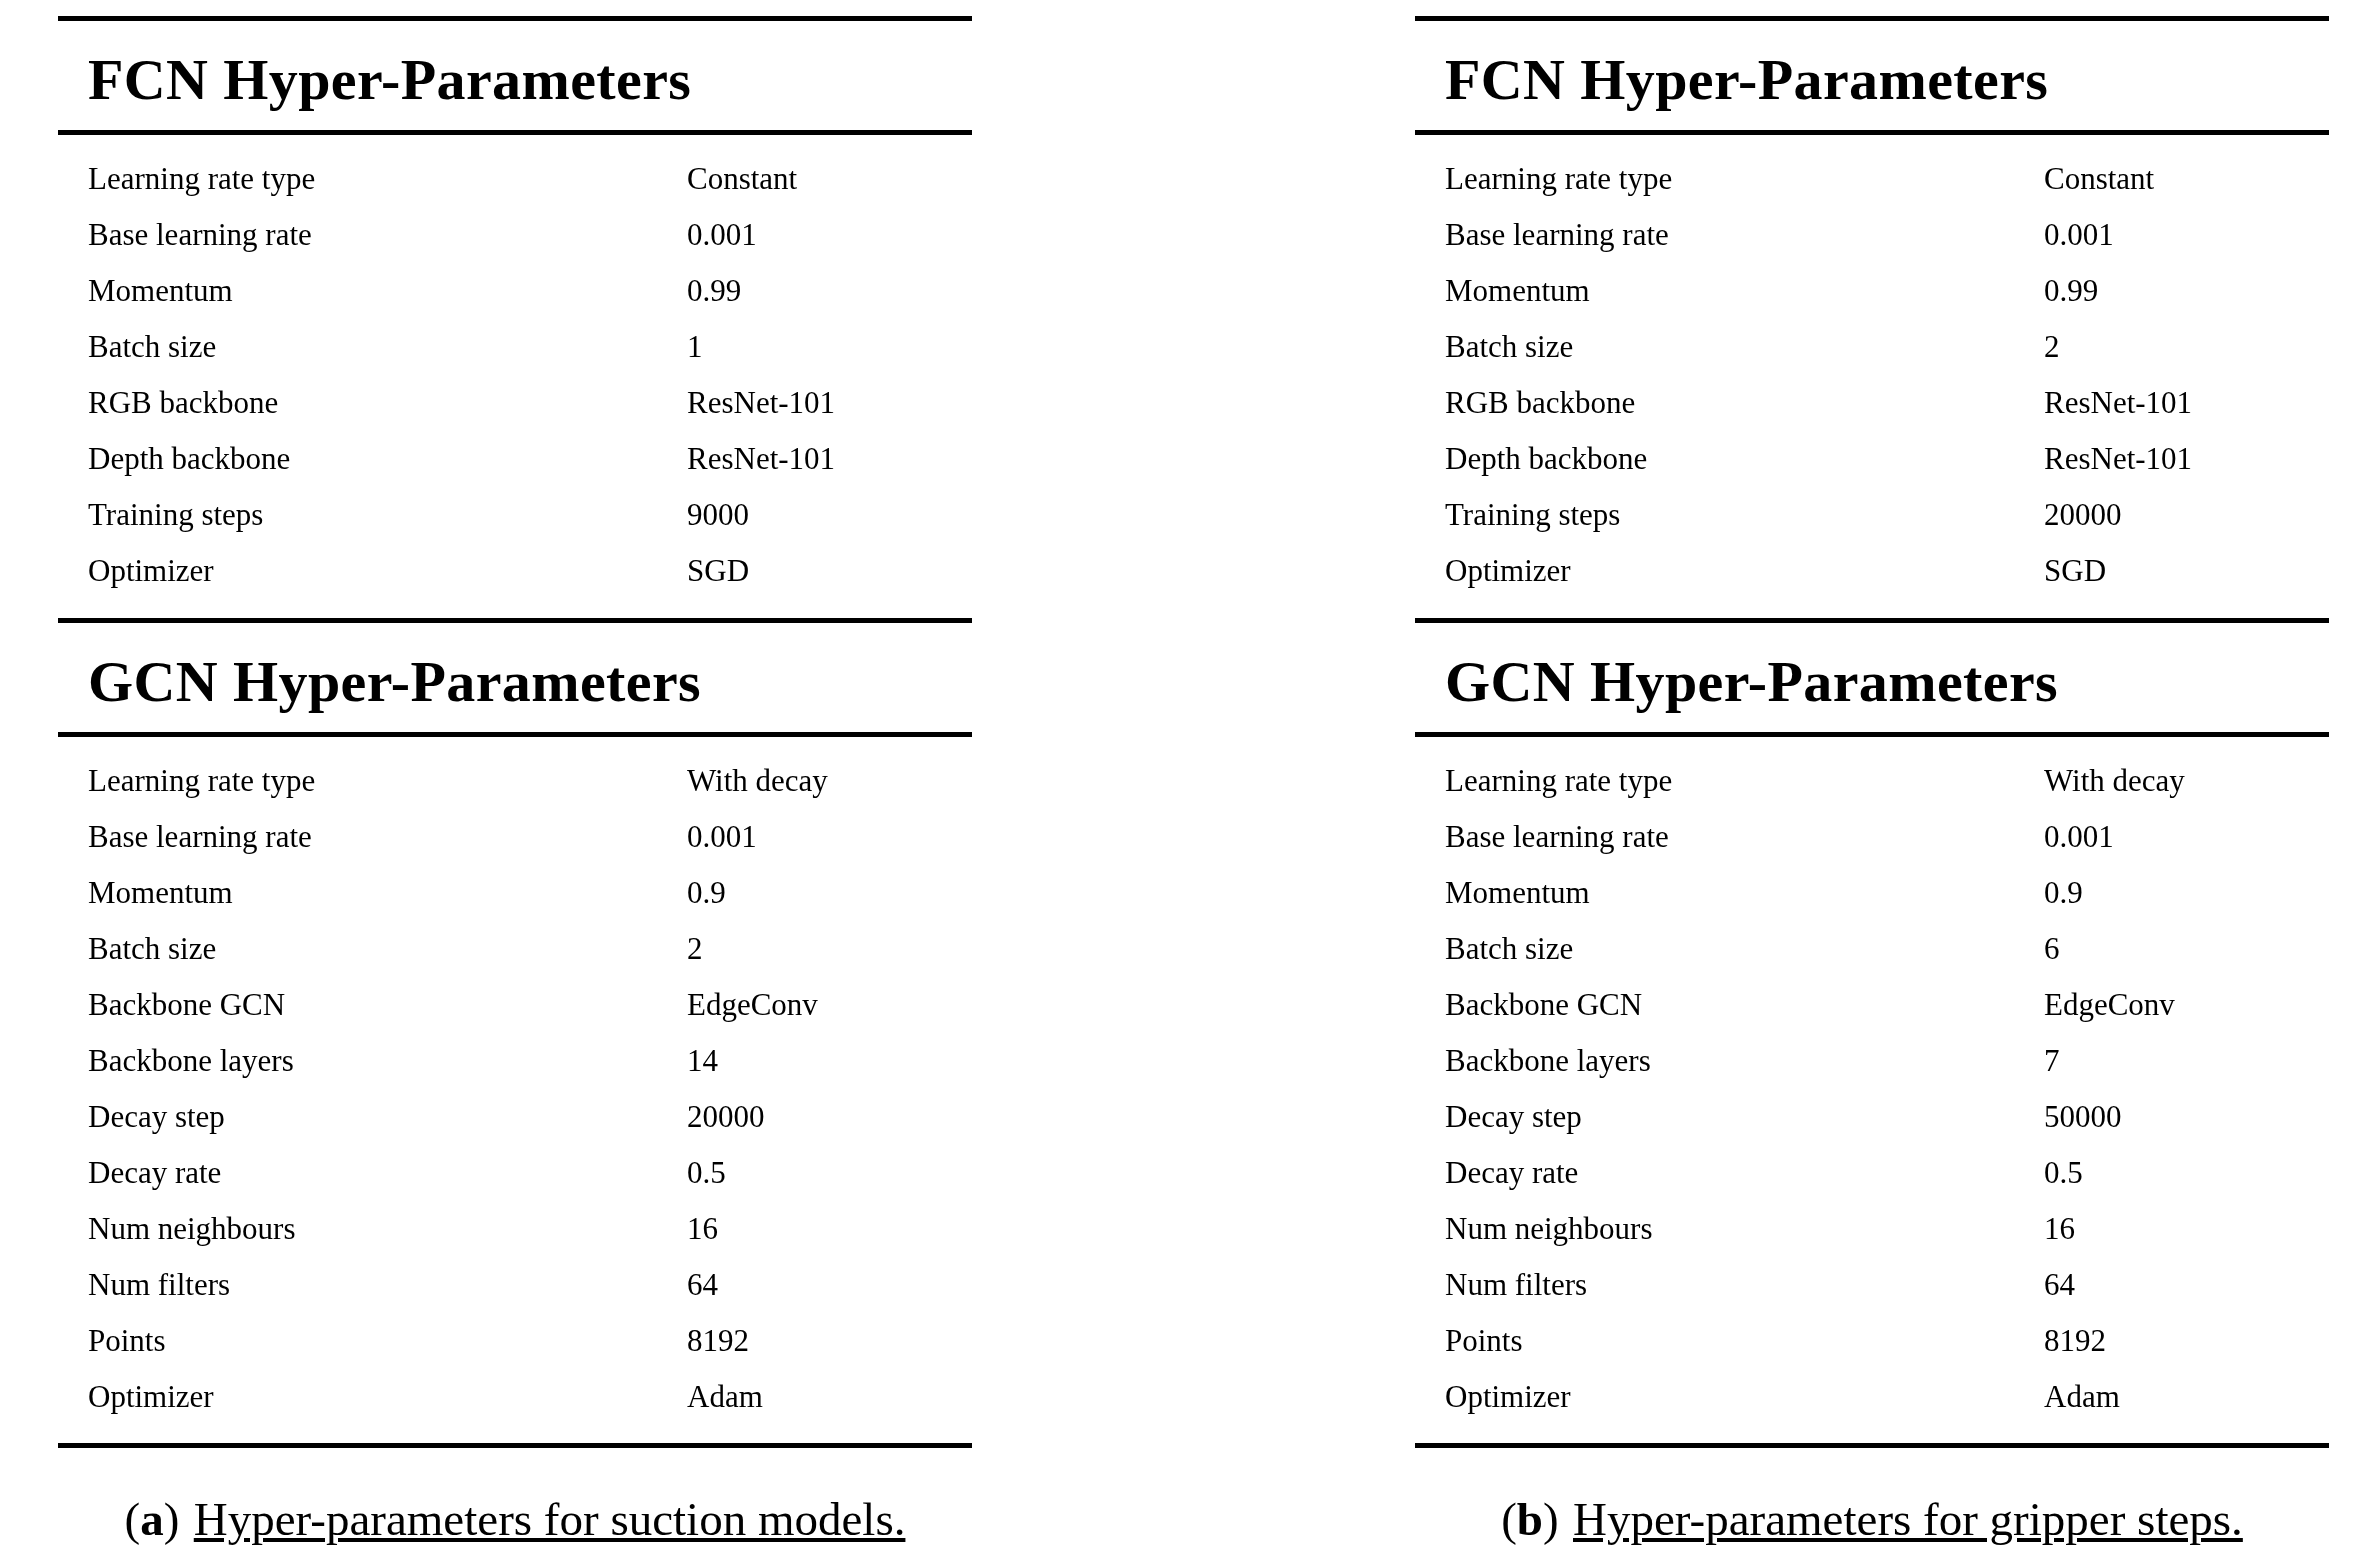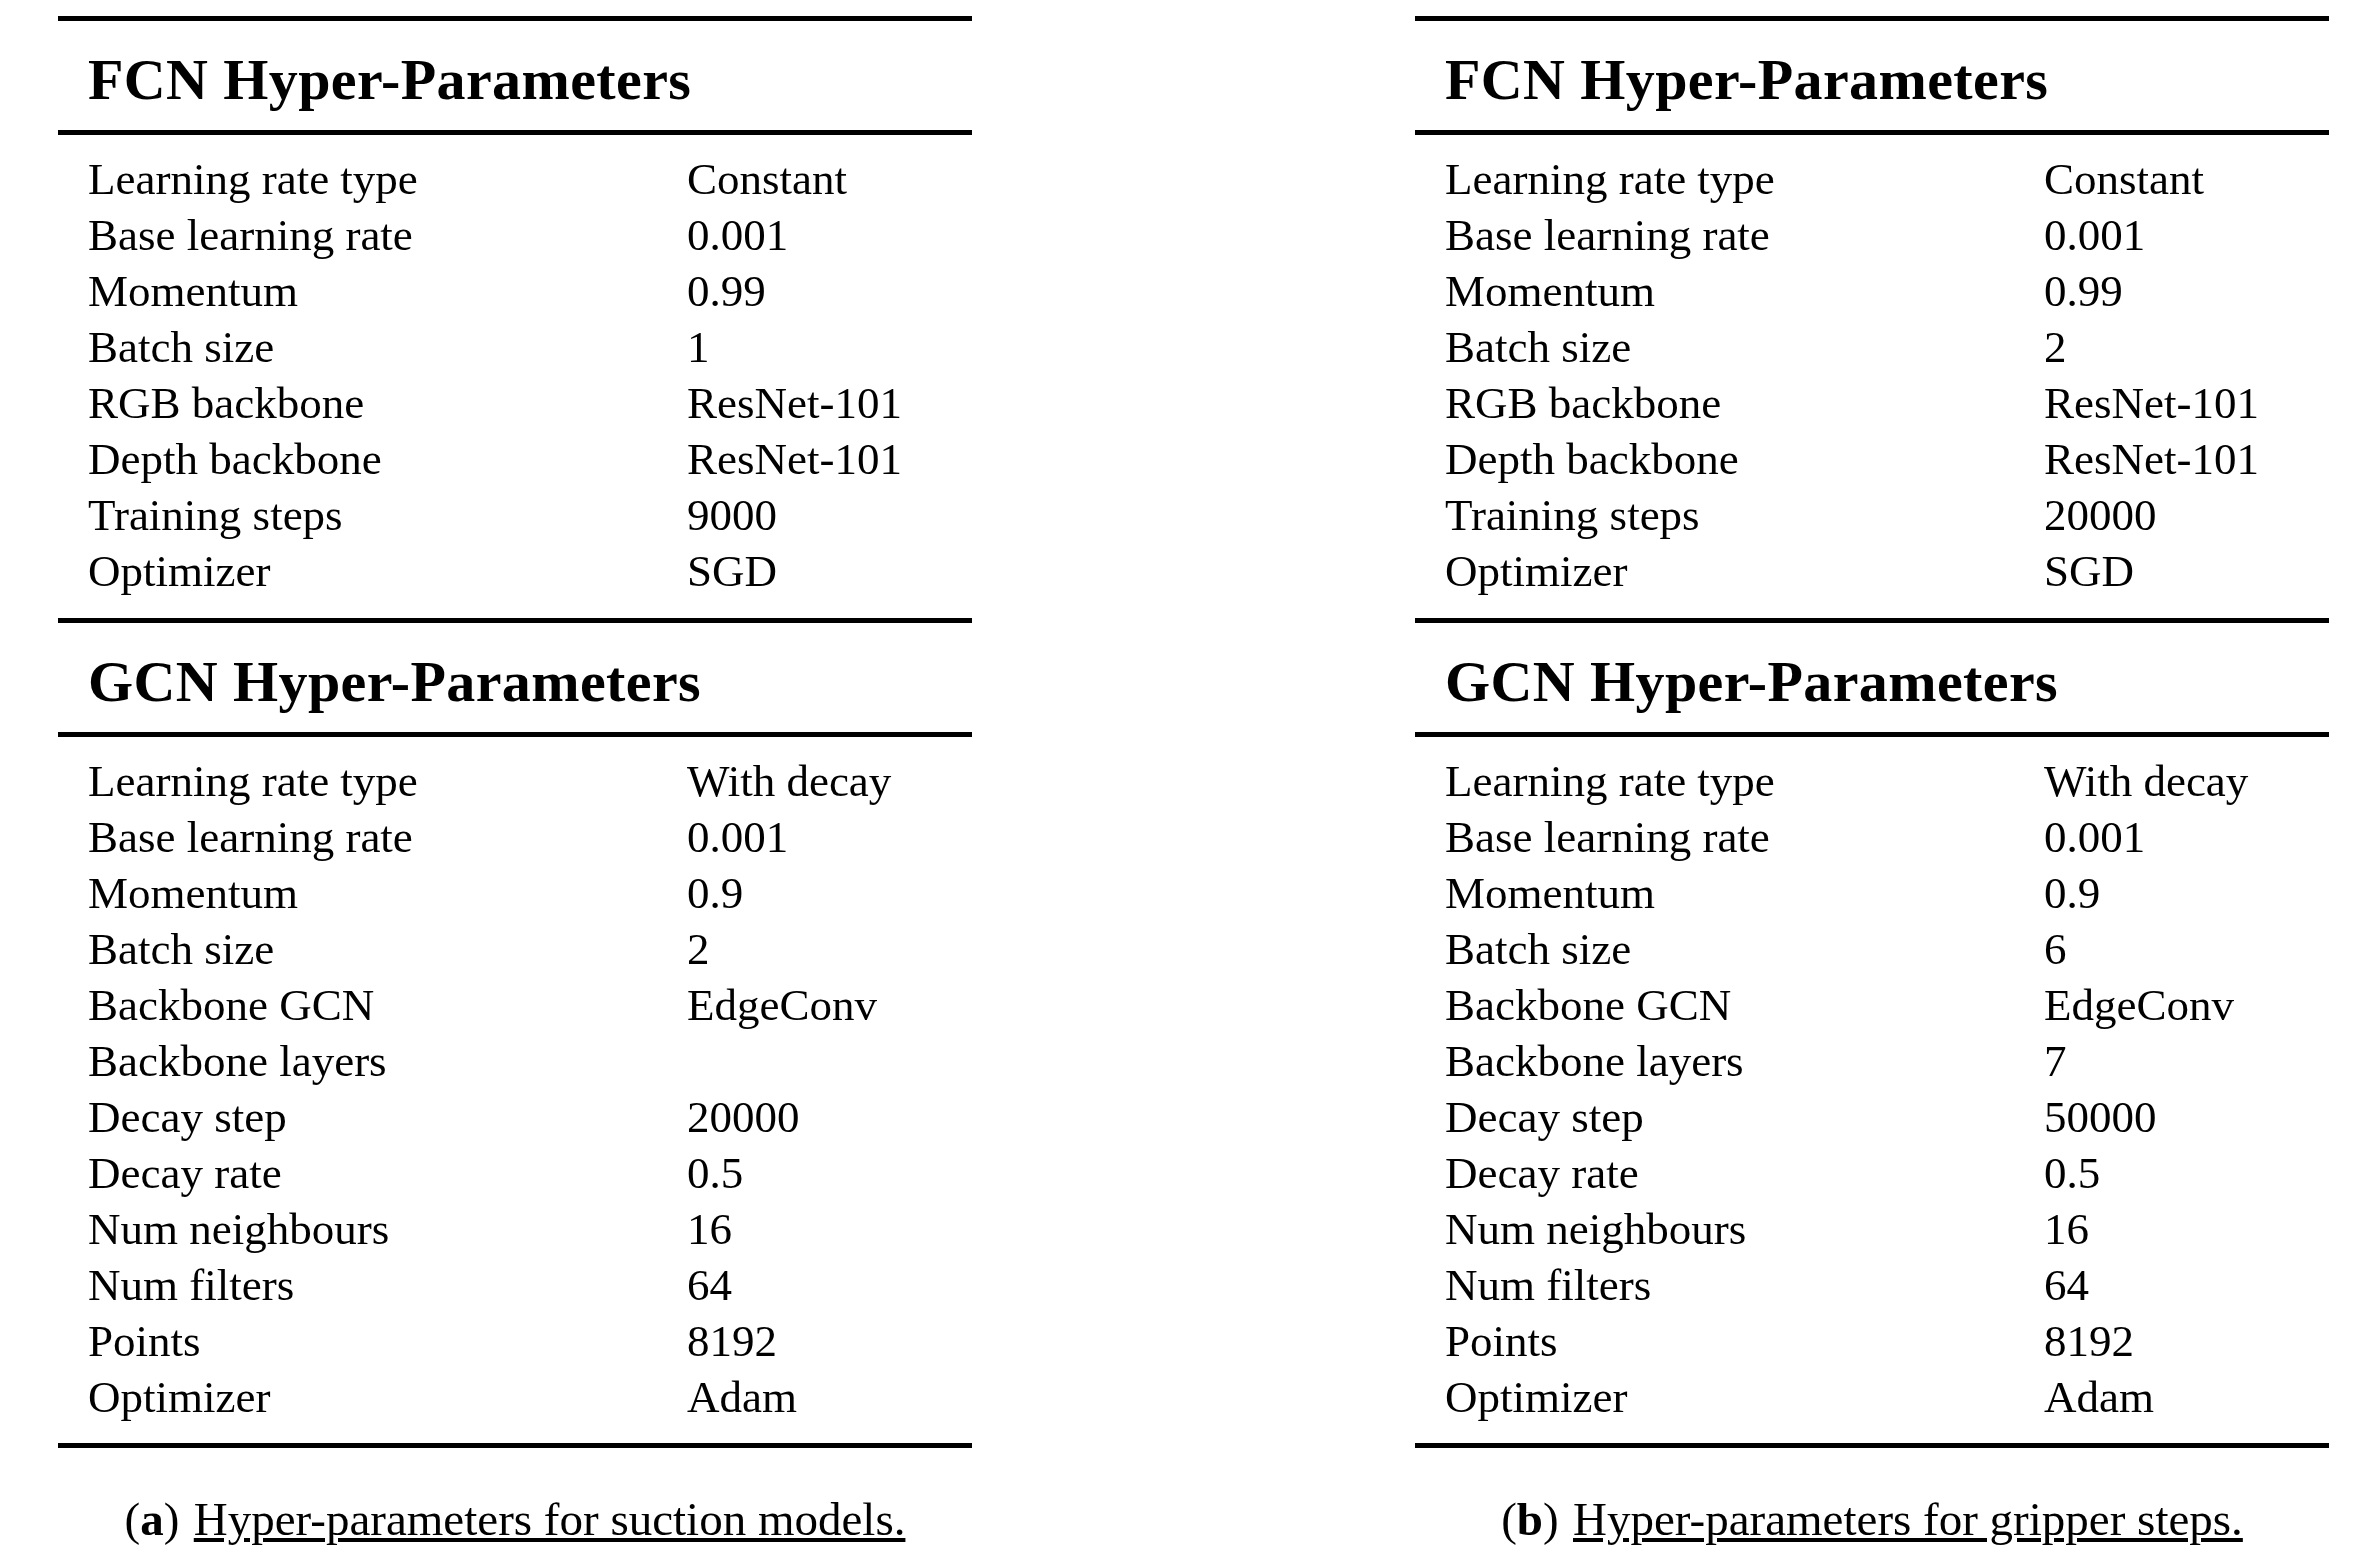--- a/index.html
+++ b/index.html
@@ -30,21 +30,21 @@
     font-size: 58px;
     line-height: 49px;
     padding: 34px 0 26px 30px;
     letter-spacing: 0.4px;
   }
   .sec-rows {
     padding: 16px 0 18.7px 30px;
   }
   .row {
     display: flex;
-    font-size: 45px;
+    font-size: 31px;
     line-height: 56px;
   }
   .row .lbl {
     flex: none;
     width: 599px;
   }
   .row .val {
     flex: 1;
   }
   .caption {
@@ -123,20 +123,21 @@
     <div class="row">
         <span class="lbl">Batch size</span>
         <span class="val">2</span>
       </div>
     <div class="row">
         <span class="lbl">Backbone GCN</span>
         <span class="val">EdgeConv</span>
       </div>
     <div class="row">
         <span class="lbl">Backbone layers</span>
+        <span class="val">14</span>
       </div>
     <div class="row">
         <span class="lbl">Decay step</span>
         <span class="val">20000</span>
       </div>
     <div class="row">
         <span class="lbl">Decay rate</span>
         <span class="val">0.5</span>
       </div>
     <div class="row">

